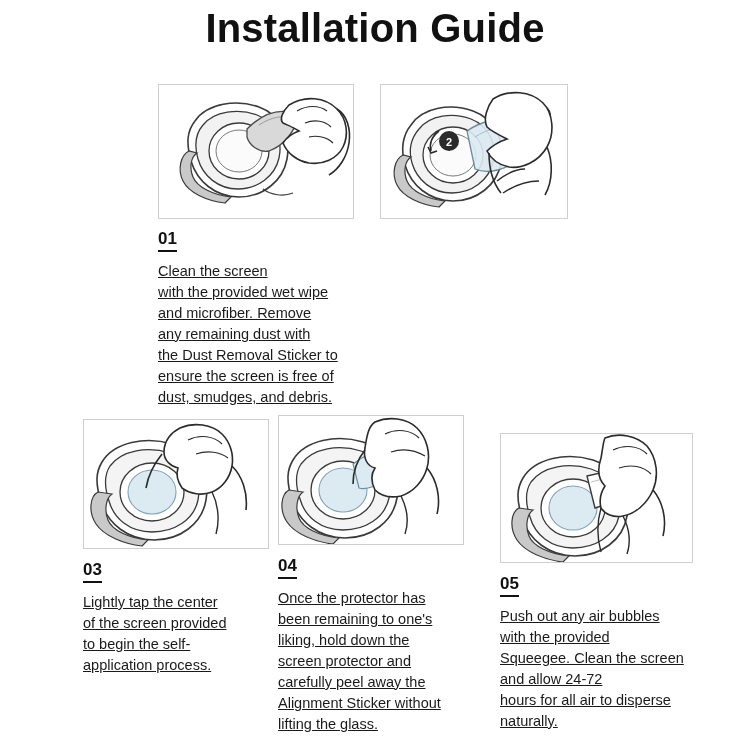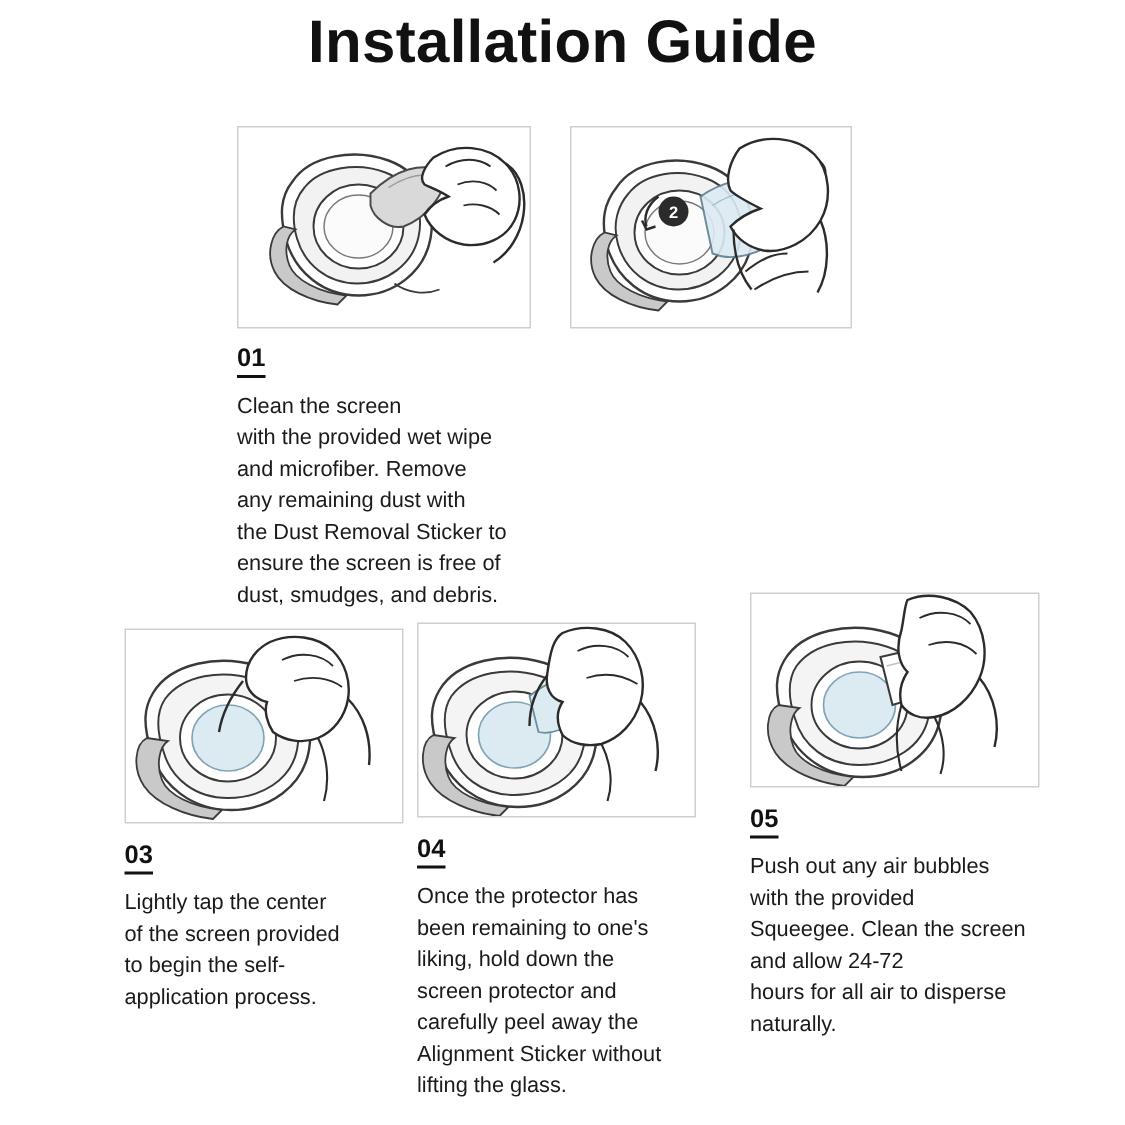--- a/index.html
+++ b/index.html
@@ -49,35 +49,36 @@
     display: inline-block;
     padding-bottom: 1px;
     line-height: 1.1;
   }
   .step-text {
     font-size: 14.5px;
     line-height: 1.45;
     color: #1a1a1a;
     white-space: pre-line;
     margin-top: 9px;
+    text-decoration: underline;
   }
 
   
   #card-01 { left: 158px; top: 84px; width: 196px; }
   #card-01 .illus { width: 196px; height: 135px; }
   #card-02 { left: 380px; top: 84px; width: 188px; }
   #card-02 .illus { width: 188px; height: 135px; }
   .row1 .meta { margin-top: 11px; }
 
   
   #card-03 { left: 58px; top: 419px; width: 186px; margin-left: 25px; }
   #card-03 .illus { width: 186px; height: 130px; }
   #card-04 { left: 278px; top: 415px; width: 186px; }
   #card-04 .illus { width: 186px; height: 130px; }
-  #card-05 { left: 500px; top: 395px; width: 193px; }
+  #card-05 { left: 500px; top: 433px; width: 193px; }
   #card-05 .illus { width: 193px; height: 130px; }
   .row2 .meta { margin-top: 12px; }
 
   svg { display: block; }
 </style>
 </head>
 <body>
 
 <div class="page">
 

